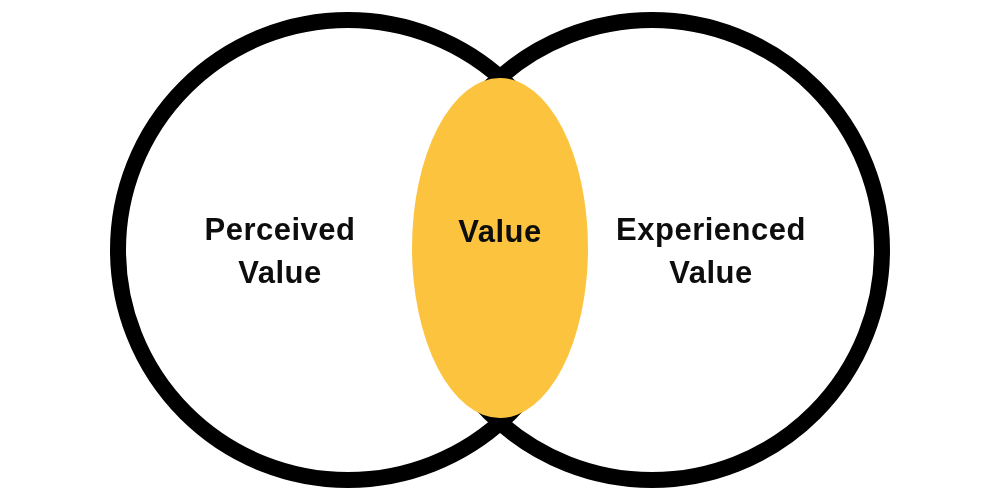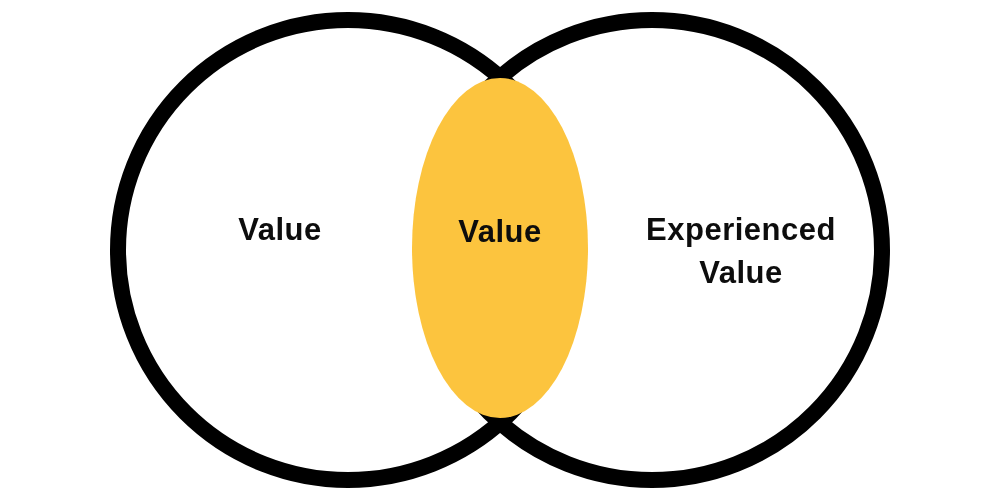--- a/index.html
+++ b/index.html
@@ -36,40 +36,41 @@
     left: 130px;
     top: 208px;
     width: 300px;
   }
   .label-overlap {
     left: 410px;
     top: 210px;
     width: 180px;
   }
   .label-right {
-    left: 591px;
+    left: 561px;
     top: 208px;
     width: 300px;
   }
   .label .line {
     display: block;
   }
 </style>
 </head>
 <body>
 
 <div class="stage">
 
   <svg class="venn-svg" viewBox="0 0 1000 500" xmlns="http://www.w3.org/2000/svg">
     <circle cx="348" cy="250" r="230" stroke-width="16" fill="none" stroke="#000000"></circle>
     <circle cx="652" cy="250" r="230" stroke-width="16" fill="none" stroke="#000000"></circle>
     <ellipse cx="500" cy="248" rx="88" ry="170" fill="#fcc43e"></ellipse>
   </svg>
 
   <div class="label label-left">
+    <span class="line">Perceived</span>
     <span class="line">Value</span>
   </div>
 
   <div class="label label-overlap">
     <span class="line">Value</span>
   </div>
 
   <div class="label label-right">
     <span class="line">Experienced</span>
     <span class="line">Value</span>

